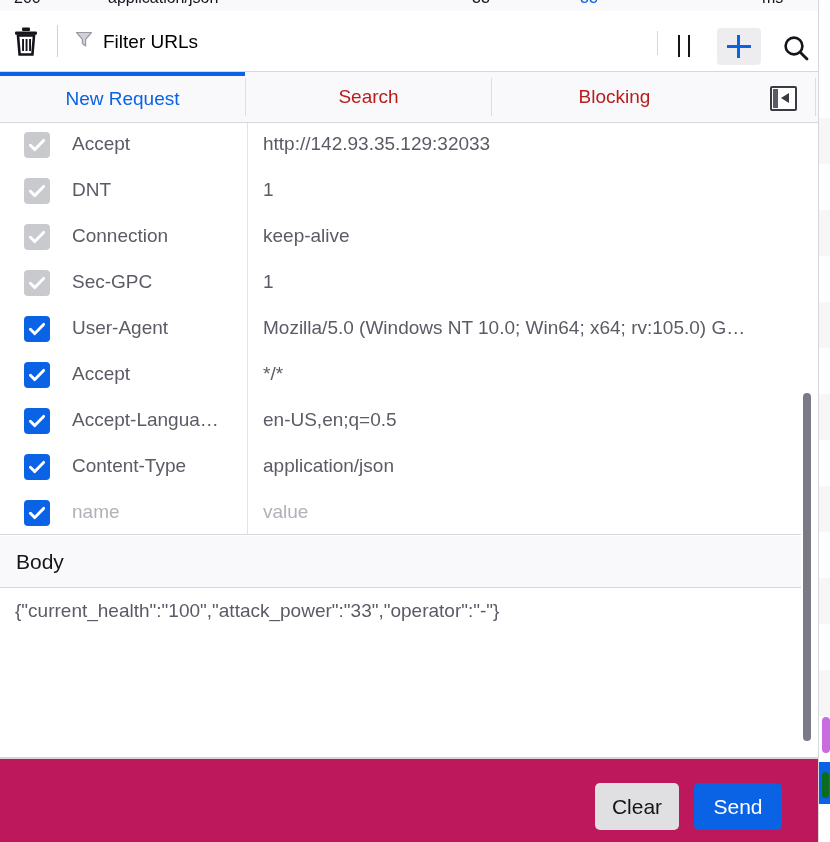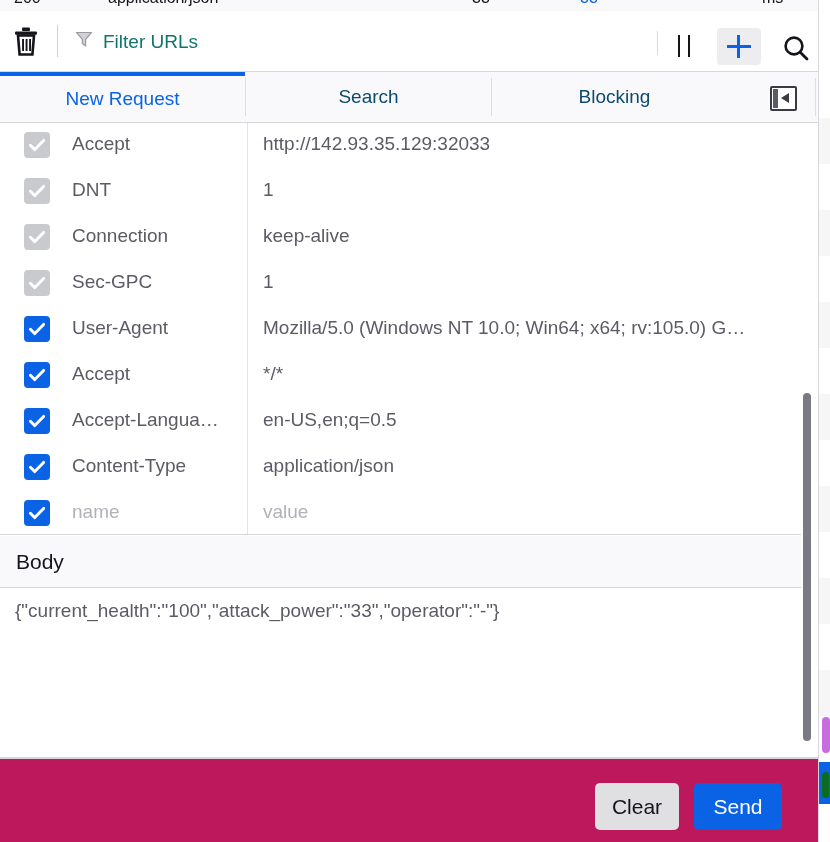--- a/index.html
+++ b/index.html
@@ -70,21 +70,21 @@
     position: absolute;
     left: 74px; top: 14px;
     width: 570px; height: 32px;
     display: flex;
     align-items: center;
     gap: 9px;
     cursor: text;
   }
   .tb-filter .ph {
     font-size: 19px;
-    color: #0f766e;
+    color: #000000;
     line-height: 1;
   }
   .tb-sep2 {
     position: absolute;
     left: 657px; top: 20px;
     width: 1px; height: 24px;
     background: #d7d7db;
   }
   .tb-pause {
     position: absolute;
@@ -130,21 +130,21 @@
     border-bottom: 1px solid #d7d7db;
     box-sizing: border-box;
   }
   .tab {
     position: absolute;
     top: 0;
     height: 50px;
     line-height: 50px;
     text-align: center;
     font-size: 19px;
-    color: #0c4a6e;
+    color: #b91c1c;
     cursor: pointer;
     box-sizing: border-box;
   }
   .tab.active {
     color: #0a62e5;
     border-top: 4px solid #0a62e5;
     line-height: 46px;
   }
   .tab-sep {
     position: absolute;

